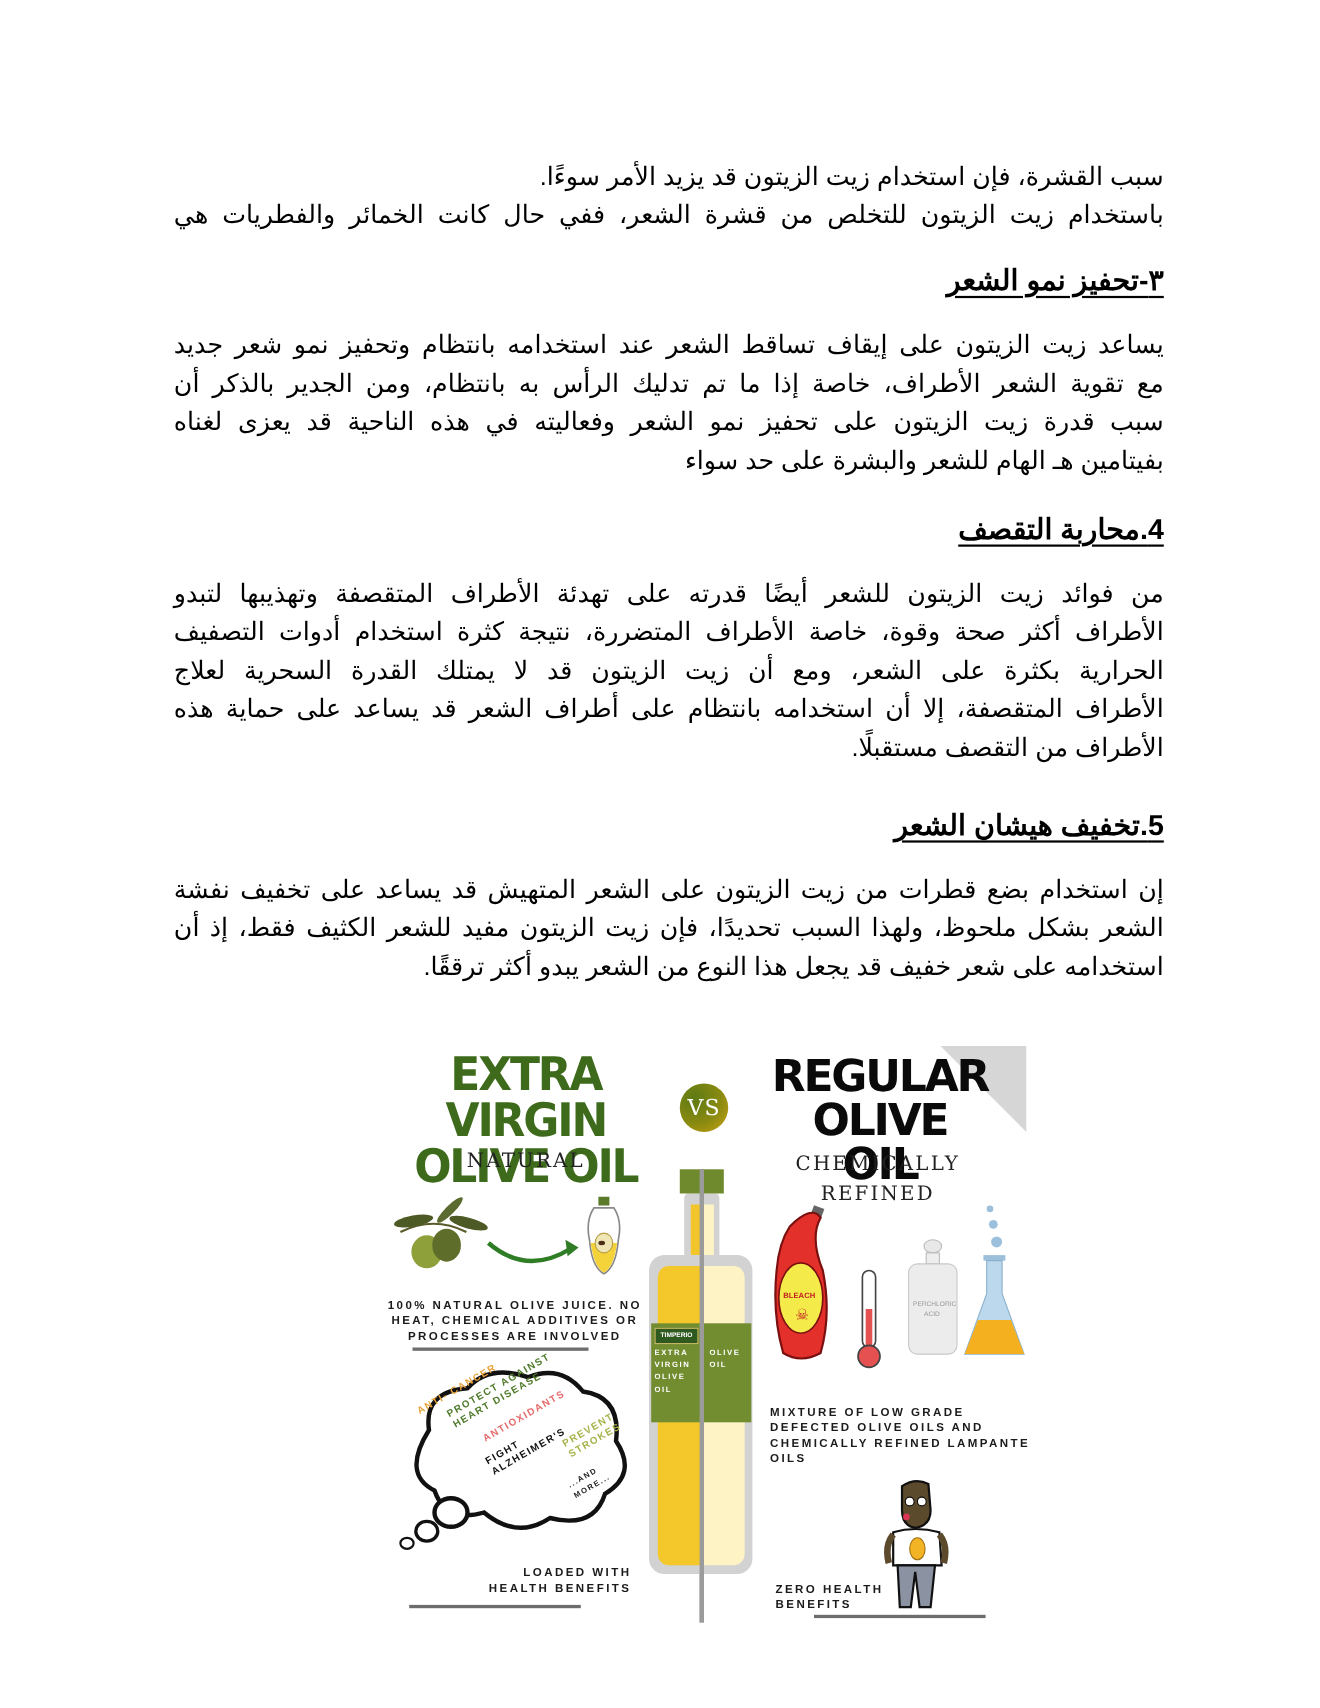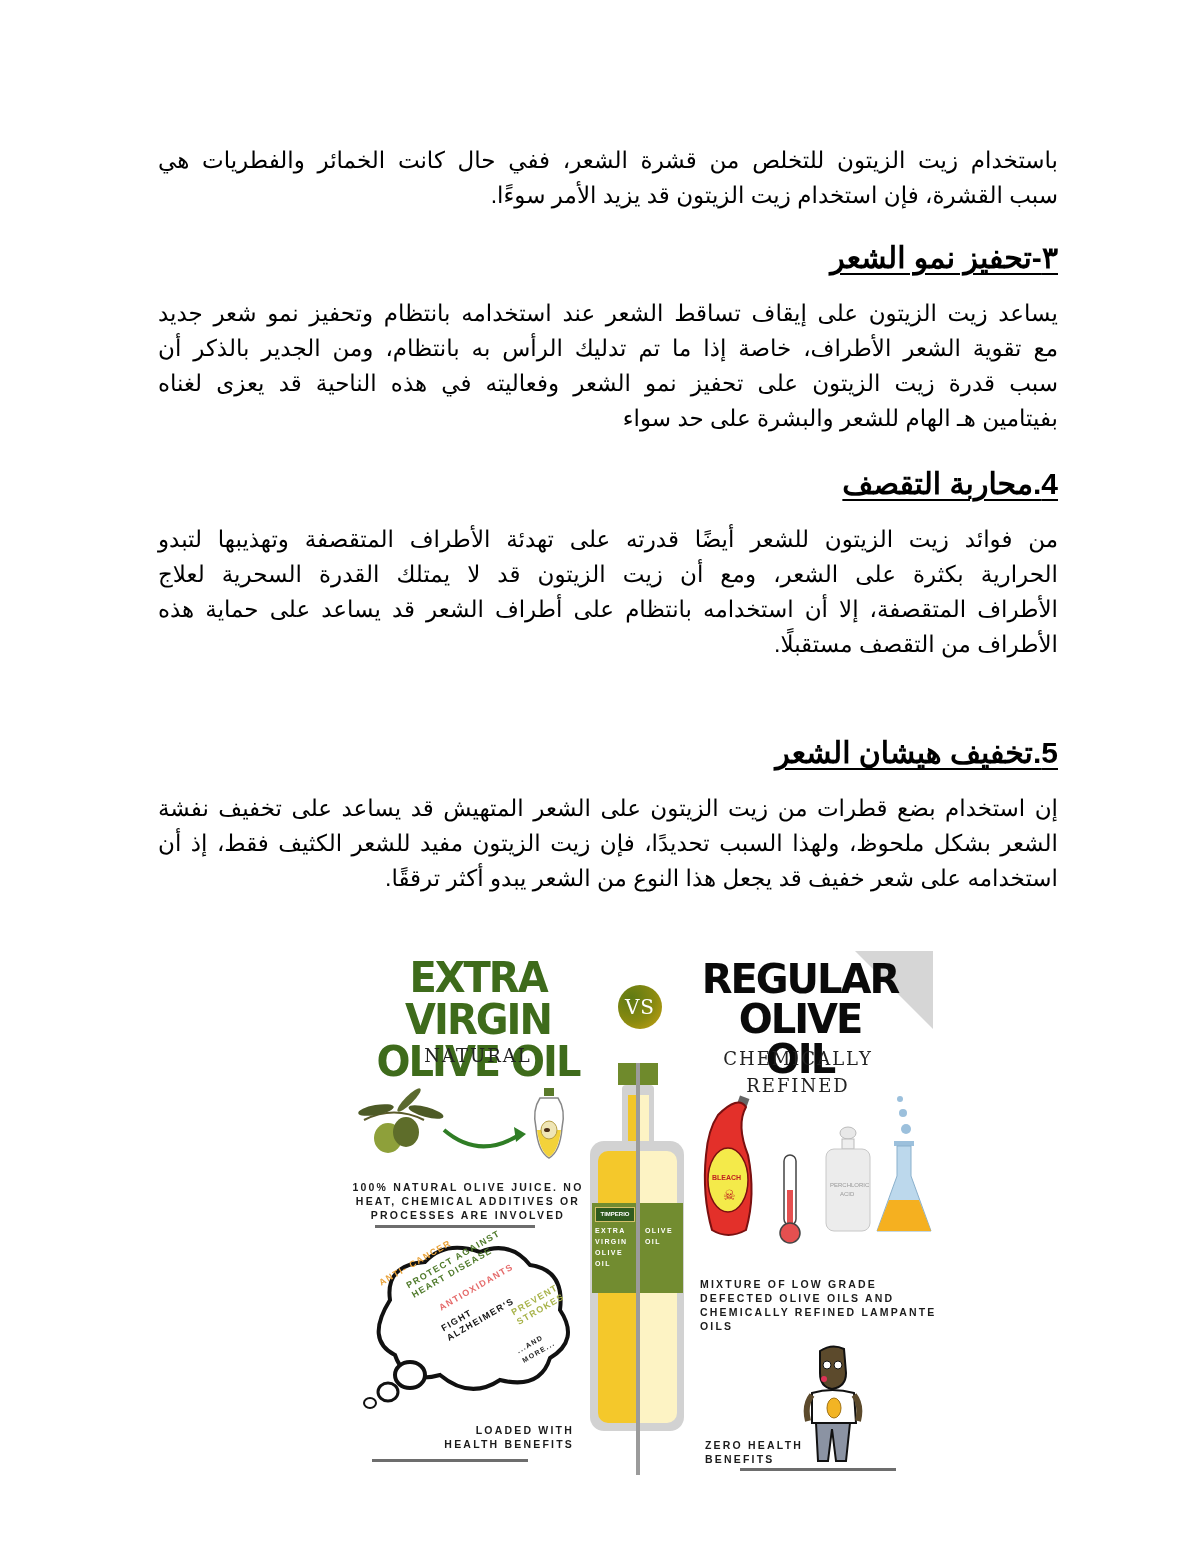--- a/index.html
+++ b/index.html
@@ -1,19 +1,19 @@
 <!DOCTYPE html>
 <html><head>
   <meta charset="utf-8">
   <style>
     html, body { margin: 0; padding: 0; background: #ffffff; }
     body { width: 1200px; height: 1553px; position: relative; overflow: hidden; font-family: "Liberation Sans", sans-serif; color: #000; }
     .page { position: absolute; left: 0; top: 0; width: 1200px; height: 1553px; }
     .text-block { position: absolute; right: 142px; width: 900px; direction: rtl; text-align: justify; font-size: 23px; line-height: 35px; }
-    .heading { position: absolute; right: 142px; direction: rtl; font-size: 30px; font-weight: bold; text-decoration: underline; text-underline-offset: 5px; text-decoration-thickness: 2px; }
+    .heading { position: absolute; right: 142px; direction: rtl; font-size: 26px; font-weight: bold; text-decoration: underline; text-underline-offset: 5px; text-decoration-thickness: 2px; }
     .para-line { display: block; white-space: nowrap; text-align-last: justify; text-align: justify; }
     .para-line.last { text-align-last: right; }
 
     
     .info { position: absolute; left: 340px; top: 945px; width: 600px; height: 530px; }
     .info .title-left { position: absolute; left: 8px; top: 14px; width: 260px; text-align: center; color: #3e6b1b; font-weight: 900; font-size: 40px; line-height: 40px; letter-spacing: -2px; font-family: "DejaVu Sans", sans-serif; transform: scaleY(1.05); }
     .info .title-right { position: absolute; left: 360px; top: 14px; width: 200px; text-align: center; color: #0a0a0a; font-weight: 900; font-size: 40px; line-height: 40px; letter-spacing: -2px; font-family: "DejaVu Sans", sans-serif; }
     .corner-tri { position: absolute; left: 515px; top: 6px; width: 0; height: 0; border-top: 78px solid #d6d6d6; border-left: 78px solid transparent; }
     .vs { position: absolute; left: 278px; top: 40px; width: 44px; height: 44px; border-radius: 50%; background: radial-gradient(circle at 30% 30%, #5e7a14, #8a8a10 55%, #c9a312 100%); color: #fff; font-family: "DejaVu Serif", serif; font-size: 20px; line-height: 44px; text-align: center; letter-spacing: 1px; }
     .sub-left { position: absolute; left: 58px; top: 100px; width: 160px; text-align: center; font-family: "DejaVu Serif", serif; font-size: 18px; letter-spacing: 2px; color: #222; }
@@ -34,35 +34,36 @@
     .label-r { position: absolute; left: 299px; top: 258px; width: 44px; height: 90px; background: #728c30; color: #fff; font-size: 7px; font-weight: bold; letter-spacing: 1.4px; line-height: 11px; padding: 22px 0 0 6px; box-sizing: border-box; }
     .brand { display: block; background: #2f5a1f; border: 1px solid #d4c06a; color: #fff; font-size: 6px; letter-spacing: 0; text-align: center; margin: 0 3px 3px 0; padding: 1px 0; }
     .cloud-text { position: absolute; font-weight: bold; font-size: 9px; letter-spacing: 1.4px; line-height: 11px; transform-origin: left center; white-space: nowrap; }
   </style>
 </head>
 <body>
 
 <div class="page">
 
   <div class="text-block" style="top:143px;">
+    <span class="para-line last">سبب القشرة، فإن استخدام زيت الزيتون قد يزيد الأمر سوءًا.</span>
     <span class="para-line">باستخدام زيت الزيتون للتخلص من قشرة الشعر، ففي حال كانت الخمائر والفطريات هي</span>
-    <span class="para-line last">سبب القشرة، فإن استخدام زيت الزيتون قد يزيد الأمر سوءًا.</span>
   </div>
 
   <div class="heading" style="top:240px;">٣-تحفيز نمو الشعر</div>
   <div class="text-block" style="top:296px;">
     <span class="para-line">يساعد زيت الزيتون على إيقاف تساقط الشعر عند استخدامه بانتظام وتحفيز نمو شعر جديد</span>
     <span class="para-line">مع تقوية الشعر الأطراف، خاصة إذا ما تم تدليك الرأس به بانتظام، ومن الجدير بالذكر أن</span>
     <span class="para-line">سبب قدرة زيت الزيتون على تحفيز نمو الشعر وفعاليته في هذه الناحية قد يعزى لغناه</span>
     <span class="para-line last">بفيتامين هـ الهام للشعر والبشرة على حد سواء</span>
   </div>
 
   <div class="heading" style="top:466px;">4.محاربة التقصف</div>
   <div class="text-block" style="top:522px;">
     <span class="para-line">من فوائد زيت الزيتون للشعر أيضًا قدرته على تهدئة الأطراف المتقصفة وتهذيبها لتبدو</span>
+    <span class="para-line">الأطراف أكثر صحة وقوة، خاصة الأطراف المتضررة، نتيجة كثرة استخدام أدوات التصفيف</span>
     <span class="para-line">الحرارية بكثرة على الشعر، ومع أن زيت الزيتون قد لا يمتلك القدرة السحرية لعلاج</span>
     <span class="para-line">الأطراف المتقصفة، إلا أن استخدامه بانتظام على أطراف الشعر قد يساعد على حماية هذه</span>
     <span class="para-line last">الأطراف من التقصف مستقبلًا.</span>
   </div>
 
   <div class="heading" style="top:735px;">5.تخفيف هيشان الشعر</div>
   <div class="text-block" style="top:791px;">
     <span class="para-line">إن استخدام بضع قطرات من زيت الزيتون على الشعر المتهيش قد يساعد على تخفيف نفشة</span>
     <span class="para-line">الشعر بشكل ملحوظ، ولهذا السبب تحديدًا، فإن زيت الزيتون مفيد للشعر الكثيف فقط، إذ أن</span>
     <span class="para-line last">استخدامه على شعر خفيف قد يجعل هذا النوع من الشعر يبدو أكثر ترققًا.</span>

